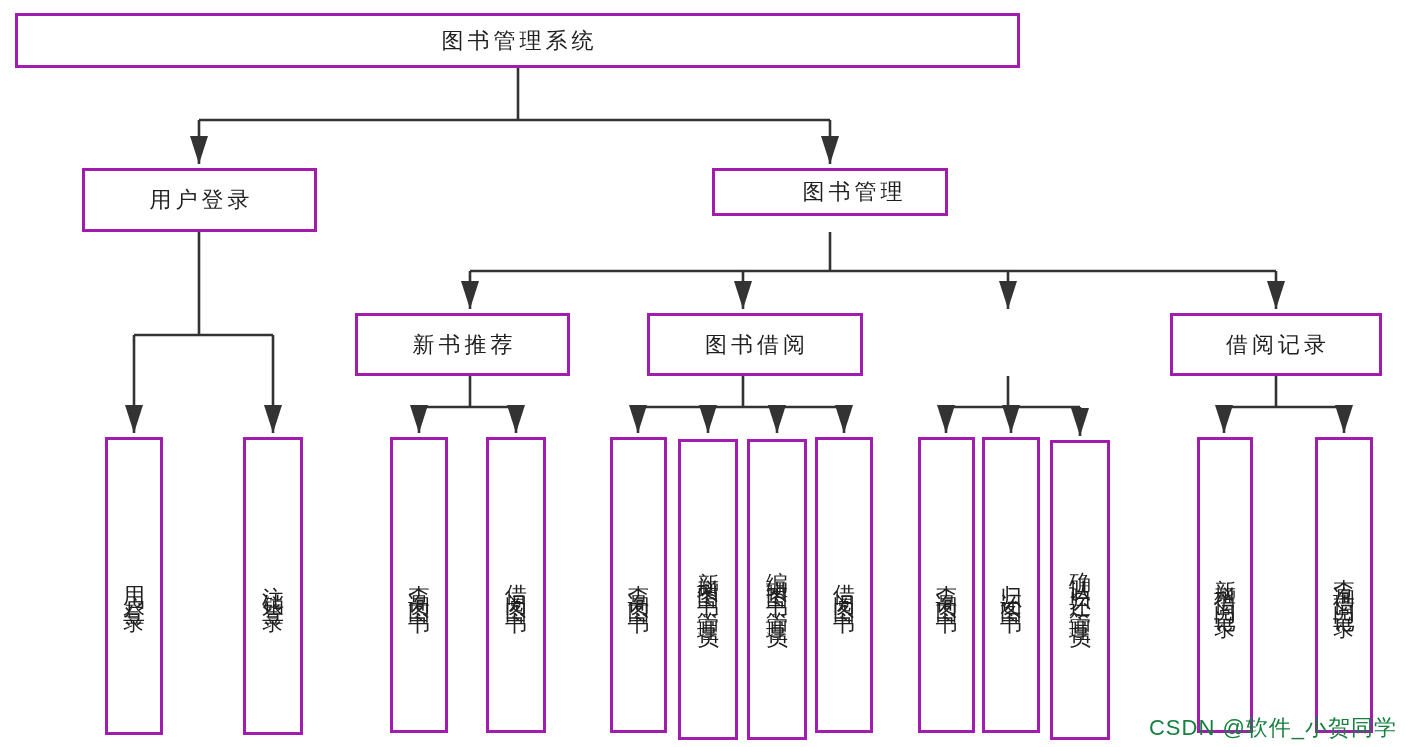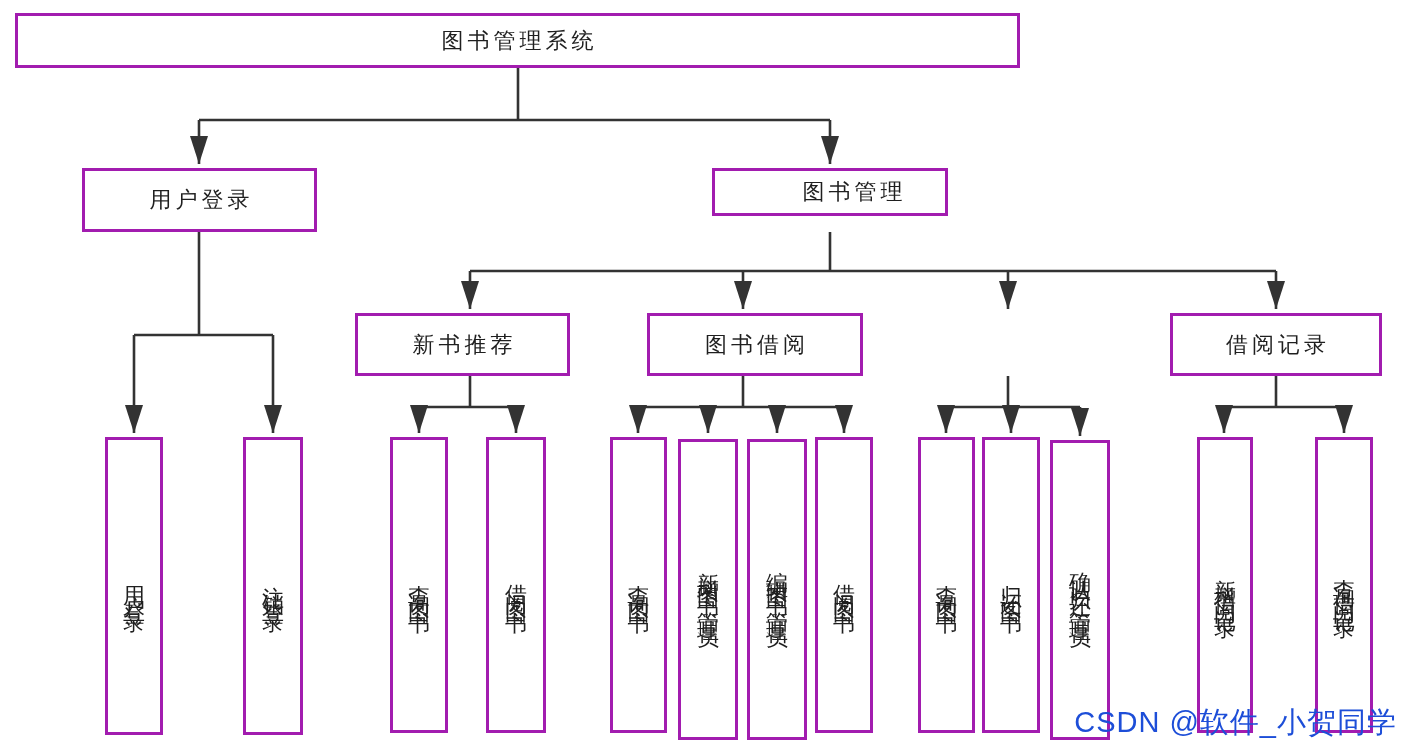--- a/index.html
+++ b/index.html
@@ -46,23 +46,23 @@
     letter-spacing: 9px;
     white-space: nowrap;
   }
   .vnode.tight .vtext {
     letter-spacing: 8px;
   }
   .watermark {
     position: absolute;
     right: 8px;
     bottom: 4px;
-    font-size: 29px;
+    font-size: 22px;
     letter-spacing: 1px;
-    color: #1d4ed8;
+    color: #15803d;
     z-index: 5;
     white-space: nowrap;
   }
 </style>
 </head>
 <body>
 
 <div class="canvas">
 
   <svg class="connectors" width="1405" height="747" viewBox="0 0 1405 747">

